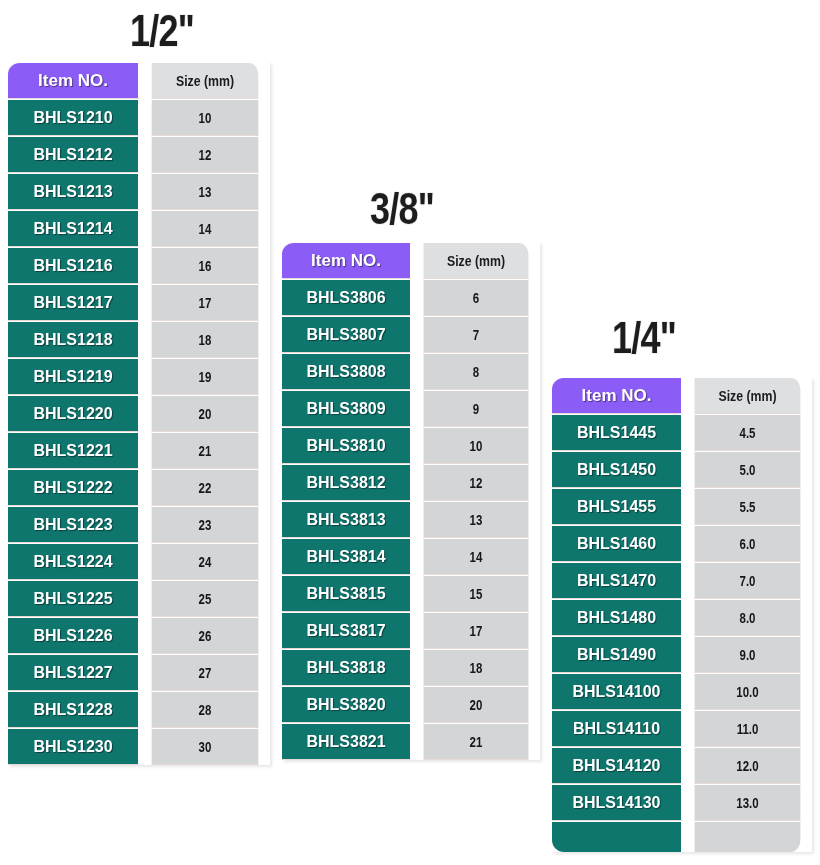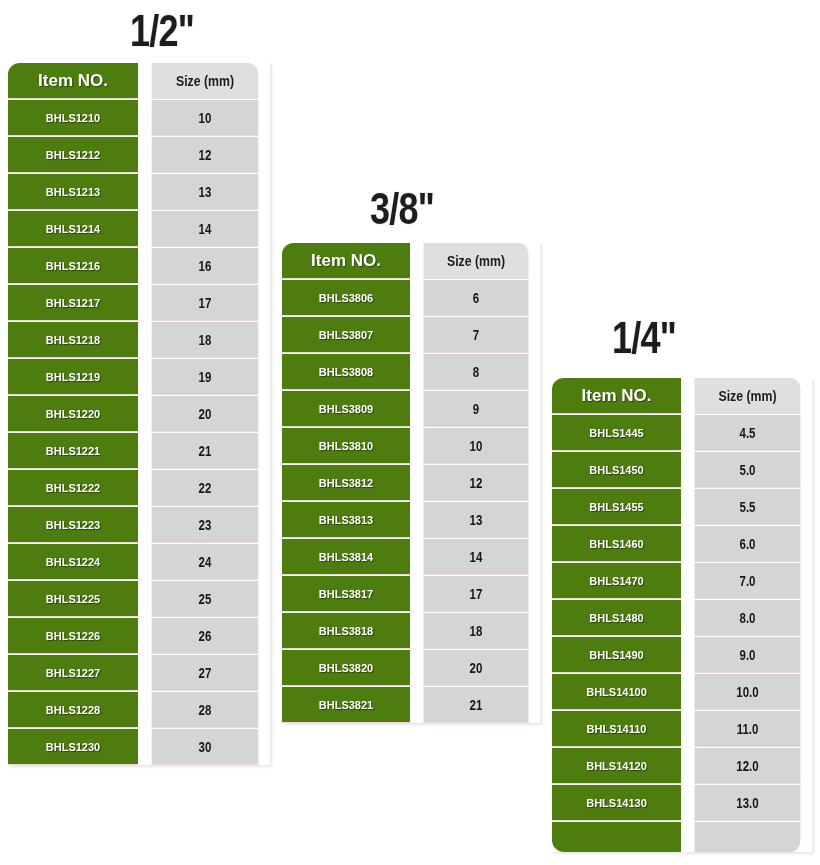--- a/index.html
+++ b/index.html
@@ -53,40 +53,40 @@
     margin: 0;
     vertical-align: middle;
     text-align: center;
     height: 35px;
     border-top: 1px solid #ffffff;
     border-bottom: 1px solid #e9d9d6;
   }
 
   
   .col-item {
-    background: #4d7c0f;
+    background: #0f766e;
     color: #ffffff;
     font-weight: bold;
-    font-size: 11px;
+    font-size: 16px;
     letter-spacing: 0px;
     text-shadow: 1px 1px 1px rgba(0,0,0,0.45);
     border-right: 2px solid #ffffff;
   }
   
   .col-size {
     background: #d3d5d7;
     color: #15181b;
     font-weight: bold;
     font-size: 14px;
     transform: scaleX(0.82);
   }
 
   
   thead .col-item {
-    background: #4d7c0f;
+    background: #8b5cf6;
     font-size: 17px;
     height: 34px;
   }
   thead .col-size {
     background: #dddfe1;
     font-size: 15px;
     color: #1a1d20;
   }
 
   
@@ -233,20 +233,24 @@
         </tr>
         <tr>
           <td class="col-item">BHLS3813</td>
           <td class="col-size">13</td>
         </tr>
         <tr>
           <td class="col-item">BHLS3814</td>
           <td class="col-size">14</td>
         </tr>
         <tr>
+          <td class="col-item">BHLS3815</td>
+          <td class="col-size">15</td>
+        </tr>
+        <tr>
           <td class="col-item">BHLS3817</td>
           <td class="col-size">17</td>
         </tr>
         <tr>
           <td class="col-item">BHLS3818</td>
           <td class="col-size">18</td>
         </tr>
         <tr>
           <td class="col-item">BHLS3820</td>
           <td class="col-size">20</td>

